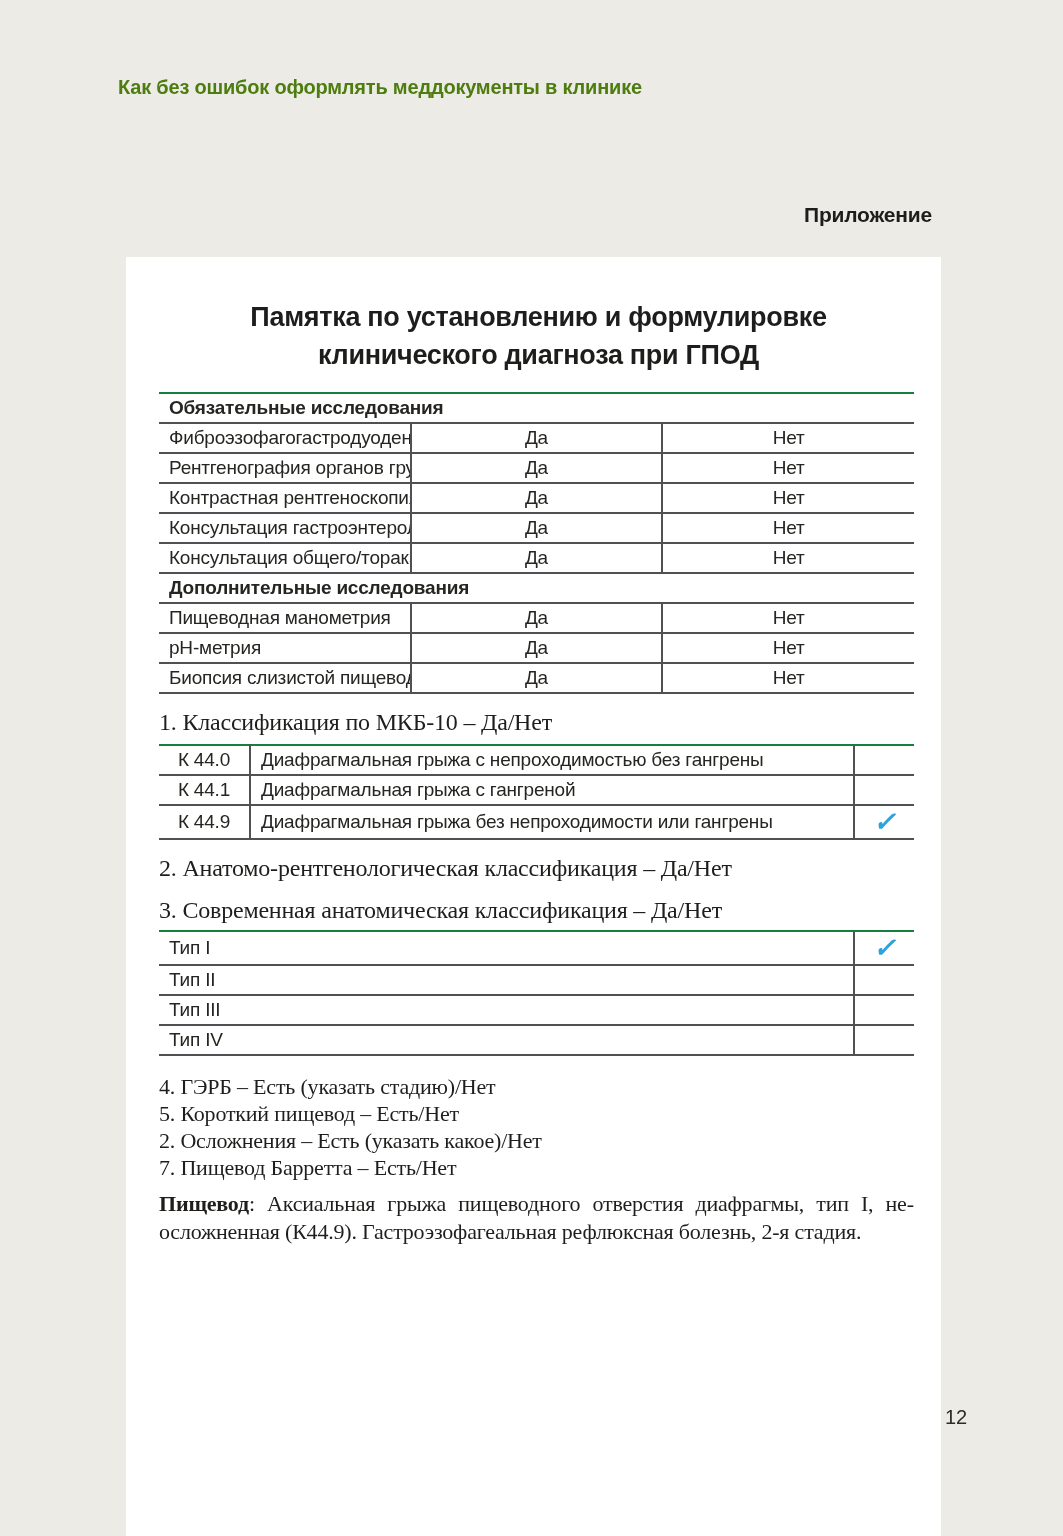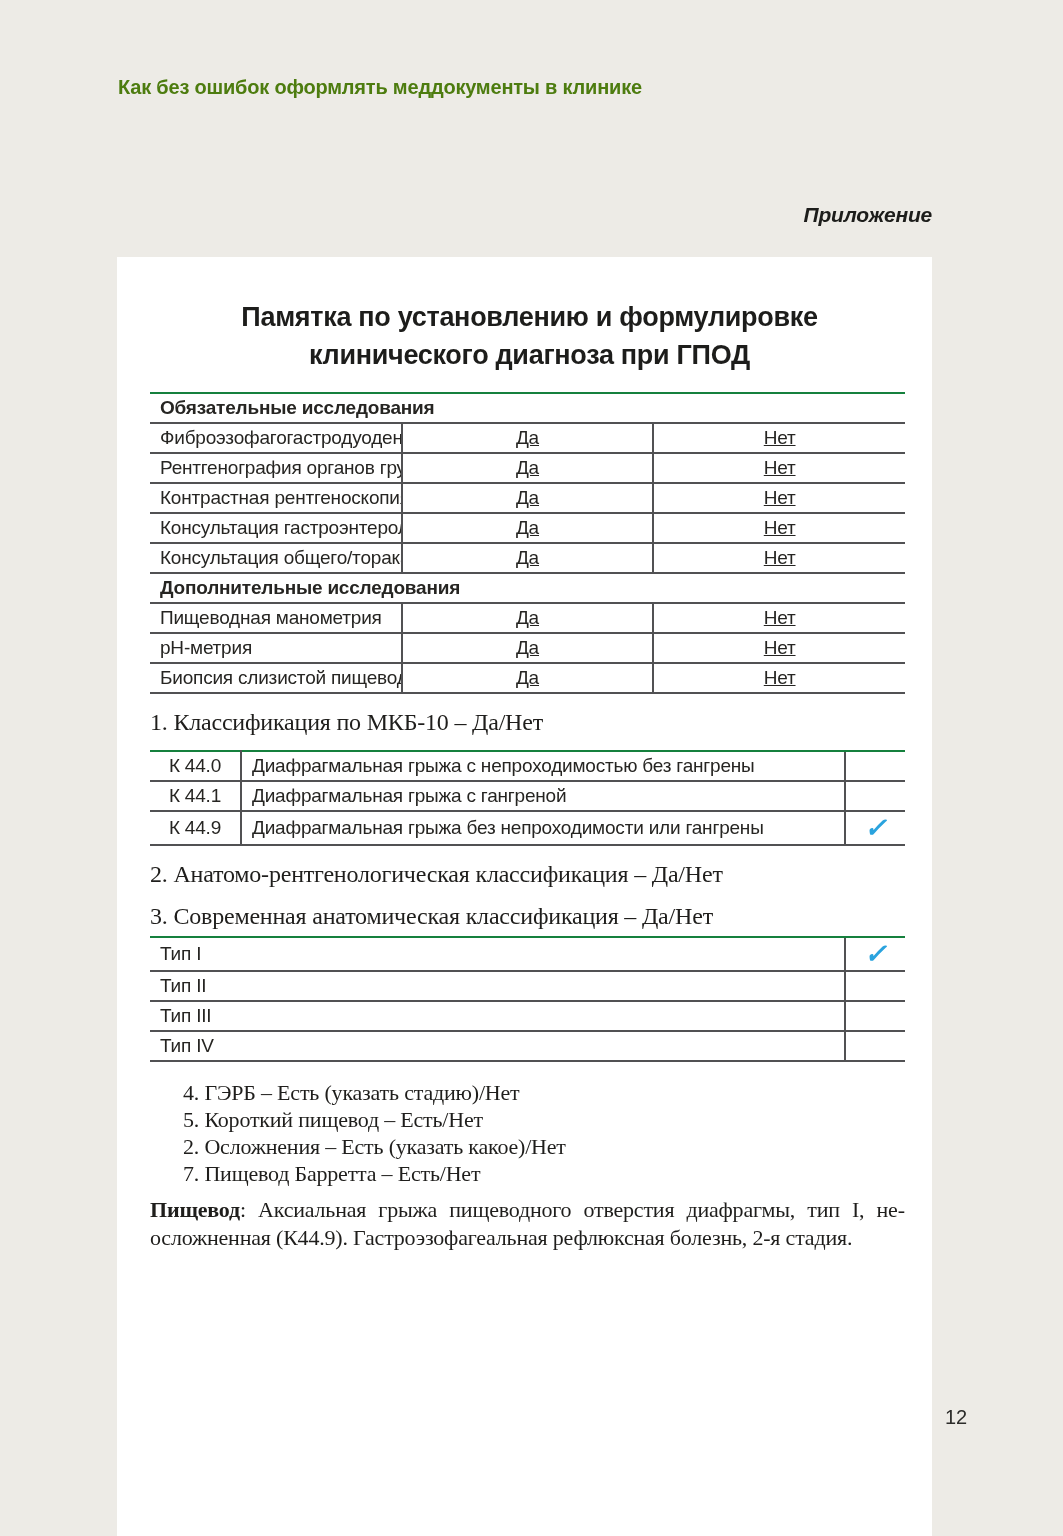--- a/index.html
+++ b/index.html
@@ -13,56 +13,55 @@
   }
   .book-header {
     position: absolute; left: 118px; top: 76px;
     font-size: 20px; font-weight: bold; letter-spacing: -0.2px;
     color: #4d7c0f;
   }
   .annex {
     position: absolute; left: 117px; top: 203px; width: 815px;
     text-align: right; font-size: 21px; font-weight: bold;
     letter-spacing: -0.2px;
-    font-style: italic;
   }
   .card {
-    position: absolute; left: 117px; top: 257px;
+    position: absolute; left: 126px; top: 257px;
     width: 815px; height: 1279px;
     background: #ffffff;
     padding: 41px 23px 0 33px;
   }
   .title {
     text-align: center; font-size: 27px; line-height: 38px;
     font-weight: bold; letter-spacing: -0.3px;
   }
   table { border-collapse: collapse; table-layout: fixed; width: 755px; margin-top: 18px; }
   td {
     border-top: 2px solid #15803d; border-bottom: 2px solid #515153;
     font-size: 19px; letter-spacing: -0.2px; color: #262522;
     height: 30px; padding: 0 4px 0 10px; vertical-align: middle;
     overflow: hidden; white-space: nowrap;
   }
   td.sect { font-weight: bold; }
-  td.yn { width: 62px; border-left: 2px solid #515153; text-align: center; padding: 0; text-decoration: underline; }
+  td.yn { width: 62px; border-left: 2px solid #515153; text-align: center; padding: 0; }
   td.yn-last { width: 60px; }
   td.code { width: 91px; text-align: center; padding: 0; border-right: 2px solid #515153; }
   td.check {
     width: 60px; border-left: 2px solid #515153; text-align: center; padding: 0;
     font-size: 27px; font-weight: bold; color: #2aa3de; font-style: italic;
   }
   h2.sec-heading {
     font-family: "Liberation Serif", serif; font-weight: normal;
     font-size: 24px; line-height: 28px; letter-spacing: -0.2px;
     margin: 14px 0 6px 0; color: #1f1e1c;
   }
   .items { margin-top: 17px; }
   .item {
     font-family: "Liberation Serif", serif; font-size: 22px;
-    line-height: 27px; letter-spacing: -0.2px; color: #1f1e1c; margin-left: 33px;
+    line-height: 27px; letter-spacing: -0.2px; color: #1f1e1c;
   }
   .diagnosis {
     margin-top: 9px; width: 755px;
     font-family: "Liberation Serif", serif; font-size: 22px;
     line-height: 28px; letter-spacing: -0.2px; color: #1f1e1c;
     text-align: justify;
   }
   .diagnosis .b { font-weight: bold; }
   .page-number {
     position: absolute; left: 945px; top: 1406px;
@@ -128,21 +127,21 @@
     <tr>
       <td>Биопсия слизистой пищевода, желудка</td>
       <td class="yn">Да</td>
       <td class="yn yn-last">Нет</td>
     </tr>
   </tbody>
     </table>
 
   <h2 class="sec-heading">1. Классификация по МКБ-10 – Да/Нет</h2>
 
-  <table class="mkb" style="margin-top:14px;">
+  <table class="mkb" style="margin-top:8px;">
     <tbody>
         <tr>
       <td class="code">К 44.0</td>
       <td>Диафрагмальная грыжа с непроходимостью без гангрены</td>
       <td class="check"></td>
     </tr>
     <tr>
       <td class="code">К 44.1</td>
       <td>Диафрагмальная грыжа с гангреной</td>
       <td class="check"></td>

